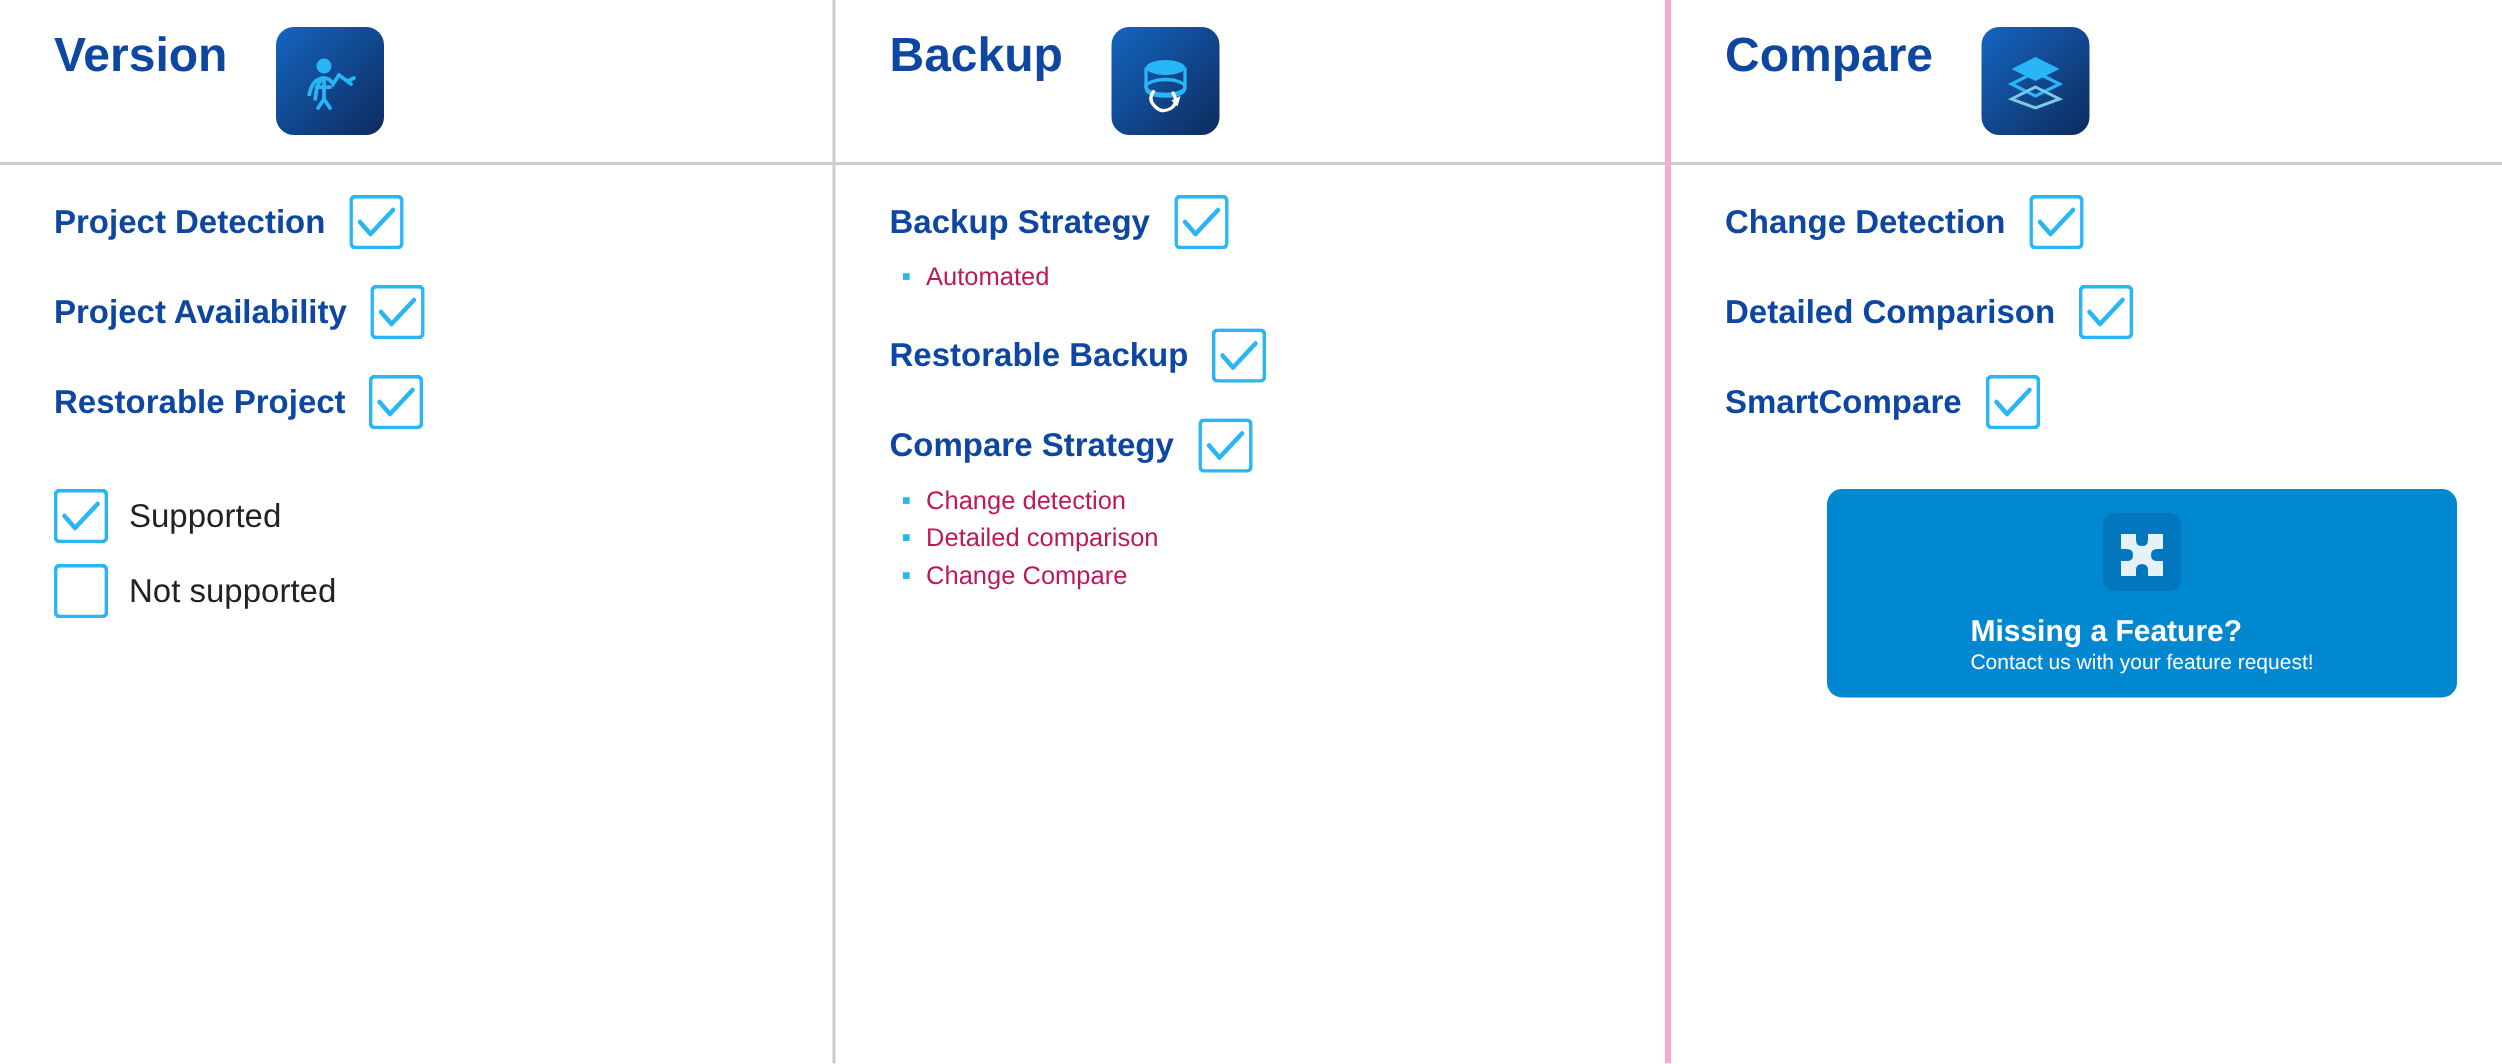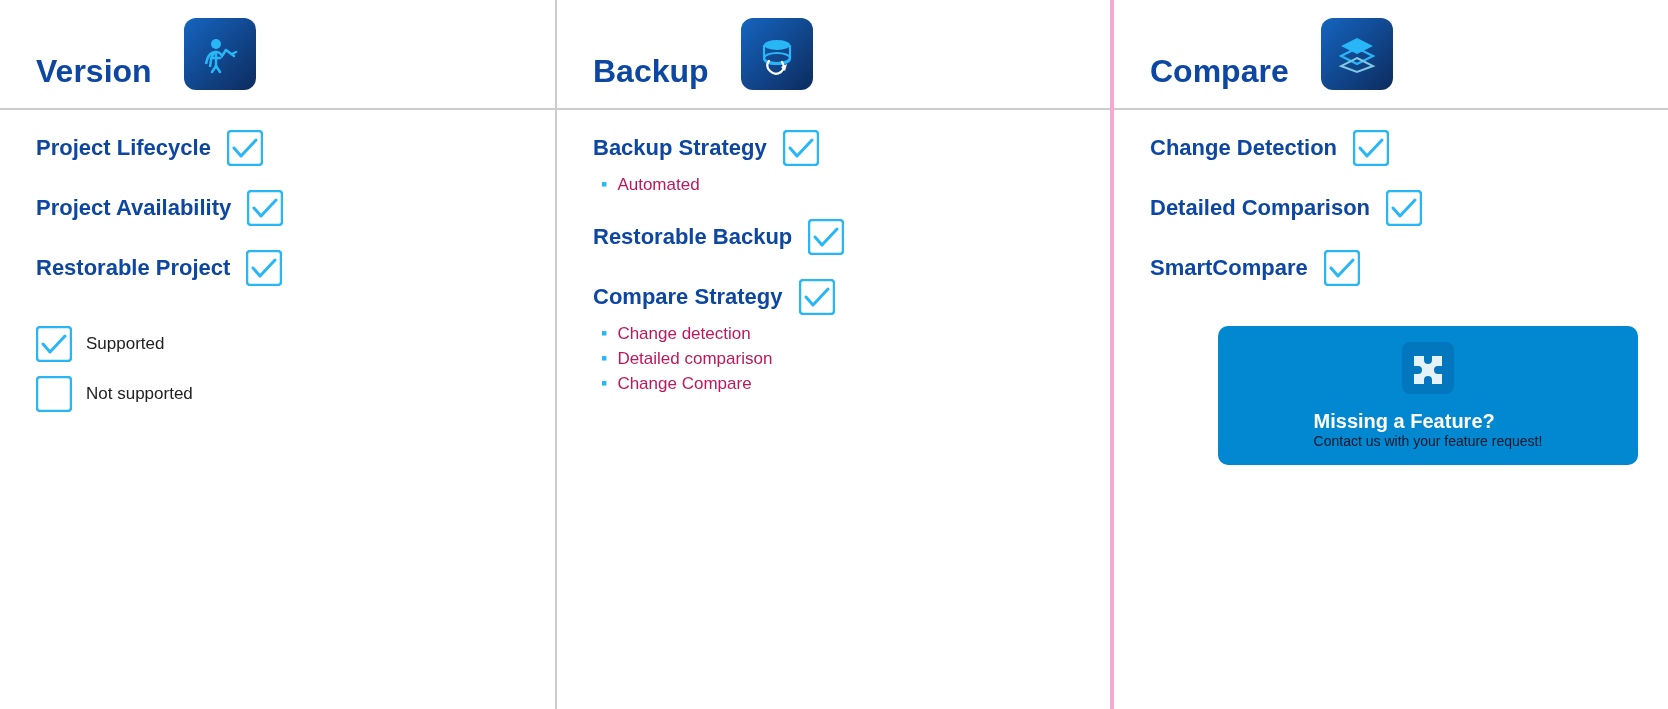--- a/index.html
+++ b/index.html
@@ -22,21 +22,21 @@
     .col-compare { width: 33.33%; }
 
     .header-cell {
       padding: 18px 30px 18px 36px;
       border-bottom: 2px solid #ccc;
       vertical-align: middle;
     }
 
     .header-content {
       display: flex;
-      align-items: flex-end;
+      align-items: flex-start;
       gap: 32px;
     }
 
     .header-title {
       font-size: 32px;
       font-weight: 800;
       color: #0d47a1;
     }
 
     .icon-box {
@@ -106,21 +106,21 @@
     }
 
     .legend-item {
       display: flex;
       align-items: center;
       gap: 14px;
       margin-bottom: 14px;
     }
 
     .legend-label {
-      font-size: 17px;
+      font-size: 22px;
       color: #222;
     }
 
     .missing-feature-banner {
       background: #0288d1;
       border-radius: 10px;
       display: flex;
       align-items: center;
       gap: 16px;
       padding: 16px 20px;
@@ -135,21 +135,21 @@
     }
 
     .missing-feature-title {
       font-size: 20px;
       font-weight: 800;
       color: #fff;
     }
 
     .missing-feature-subtitle {
       font-size: 14px;
-      color: #0f172a;
+      color: #ffffff;
     }
 
     .puzzle-icon {
       width: 52px;
       height: 52px;
       flex-shrink: 0;
     }
   </style>
 </head>
 <body>
@@ -207,21 +207,21 @@
           </div>
         </div>
       </th>
     </tr>
   </thead>
   <tbody>
     <tr>
 
       <td class="body-cell col-version">
         <div class="feature-row">
-          <span class="feature-title">Project Lifecycle</span>
+          <span class="feature-title">Project Detection</span>
           <svg class="check-svg" width="36" height="36" viewBox="0 0 36 36">
             <rect x="1" y="1" width="34" height="34" rx="3" fill="none" stroke="#29b6f6" stroke-width="2.5"></rect>
             <polyline points="7,18 14,26 29,10" stroke="#29b6f6" stroke-width="3" fill="none" stroke-linecap="round" stroke-linejoin="round"></polyline>
           </svg>
         </div>
         <div class="feature-row">
           <span class="feature-title">Project Availability</span>
           <svg class="check-svg" width="36" height="36" viewBox="0 0 36 36">
             <rect x="1" y="1" width="34" height="34" rx="3" fill="none" stroke="#29b6f6" stroke-width="2.5"></rect>
             <polyline points="7,18 14,26 29,10" stroke="#29b6f6" stroke-width="3" fill="none" stroke-linecap="round" stroke-linejoin="round"></polyline>

